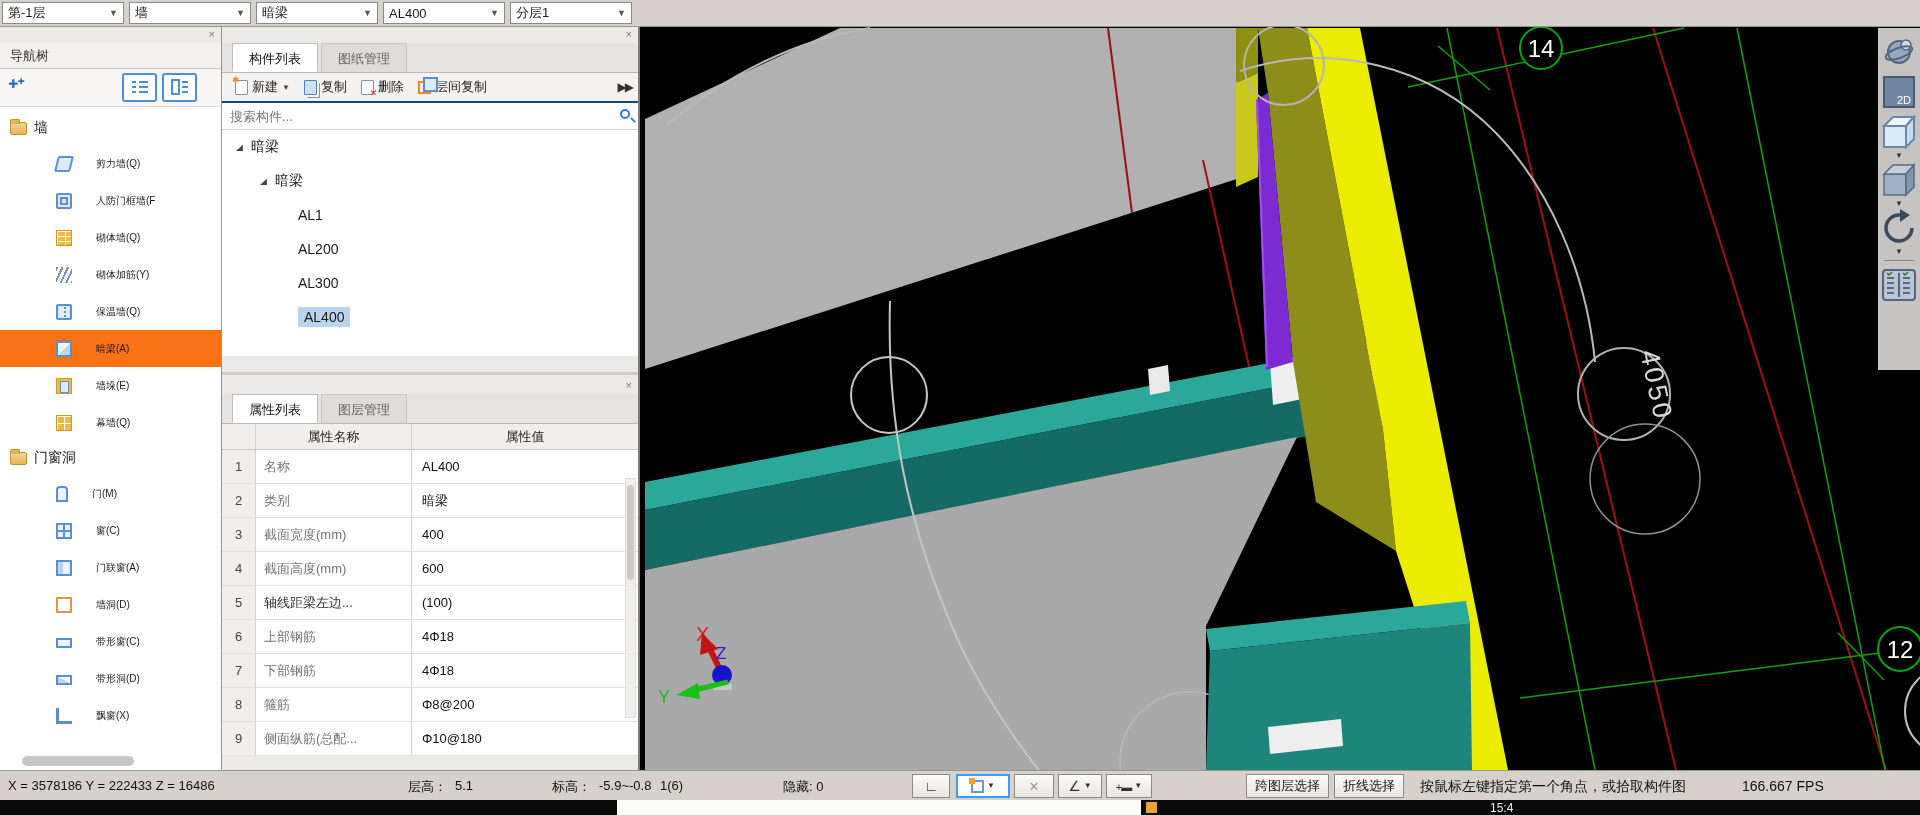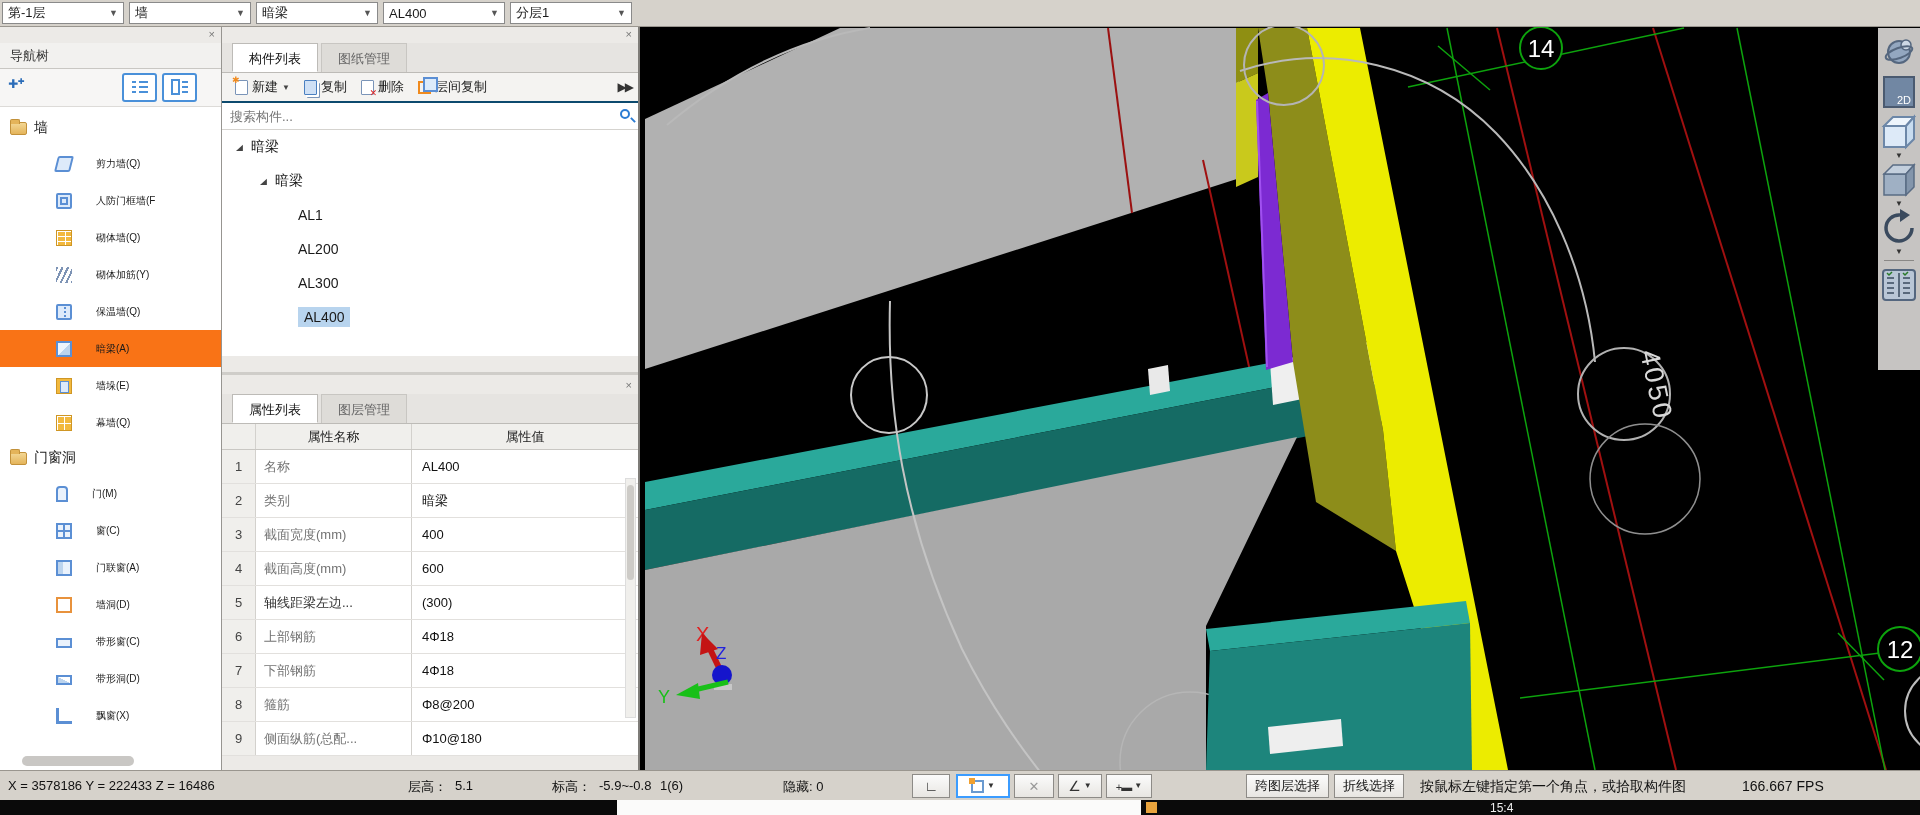--- a/index.html
+++ b/index.html
@@ -360,21 +360,21 @@
       <div class="pc2">400</div>
     </div>
     <div class="prow">
       <div class="pc0">4</div>
       <div class="pc1">截面高度(mm)</div>
       <div class="pc2">600</div>
     </div>
     <div class="prow">
       <div class="pc0">5</div>
       <div class="pc1 dark">轴线距梁左边...</div>
-      <div class="pc2">(300)</div>
+      <div class="pc2">(100)</div>
     </div>
     <div class="prow">
       <div class="pc0">6</div>
       <div class="pc1">上部钢筋</div>
       <div class="pc2">4Φ18</div>
     </div>
     <div class="prow">
       <div class="pc0">7</div>
       <div class="pc1">下部钢筋</div>
       <div class="pc2">4Φ18</div>

